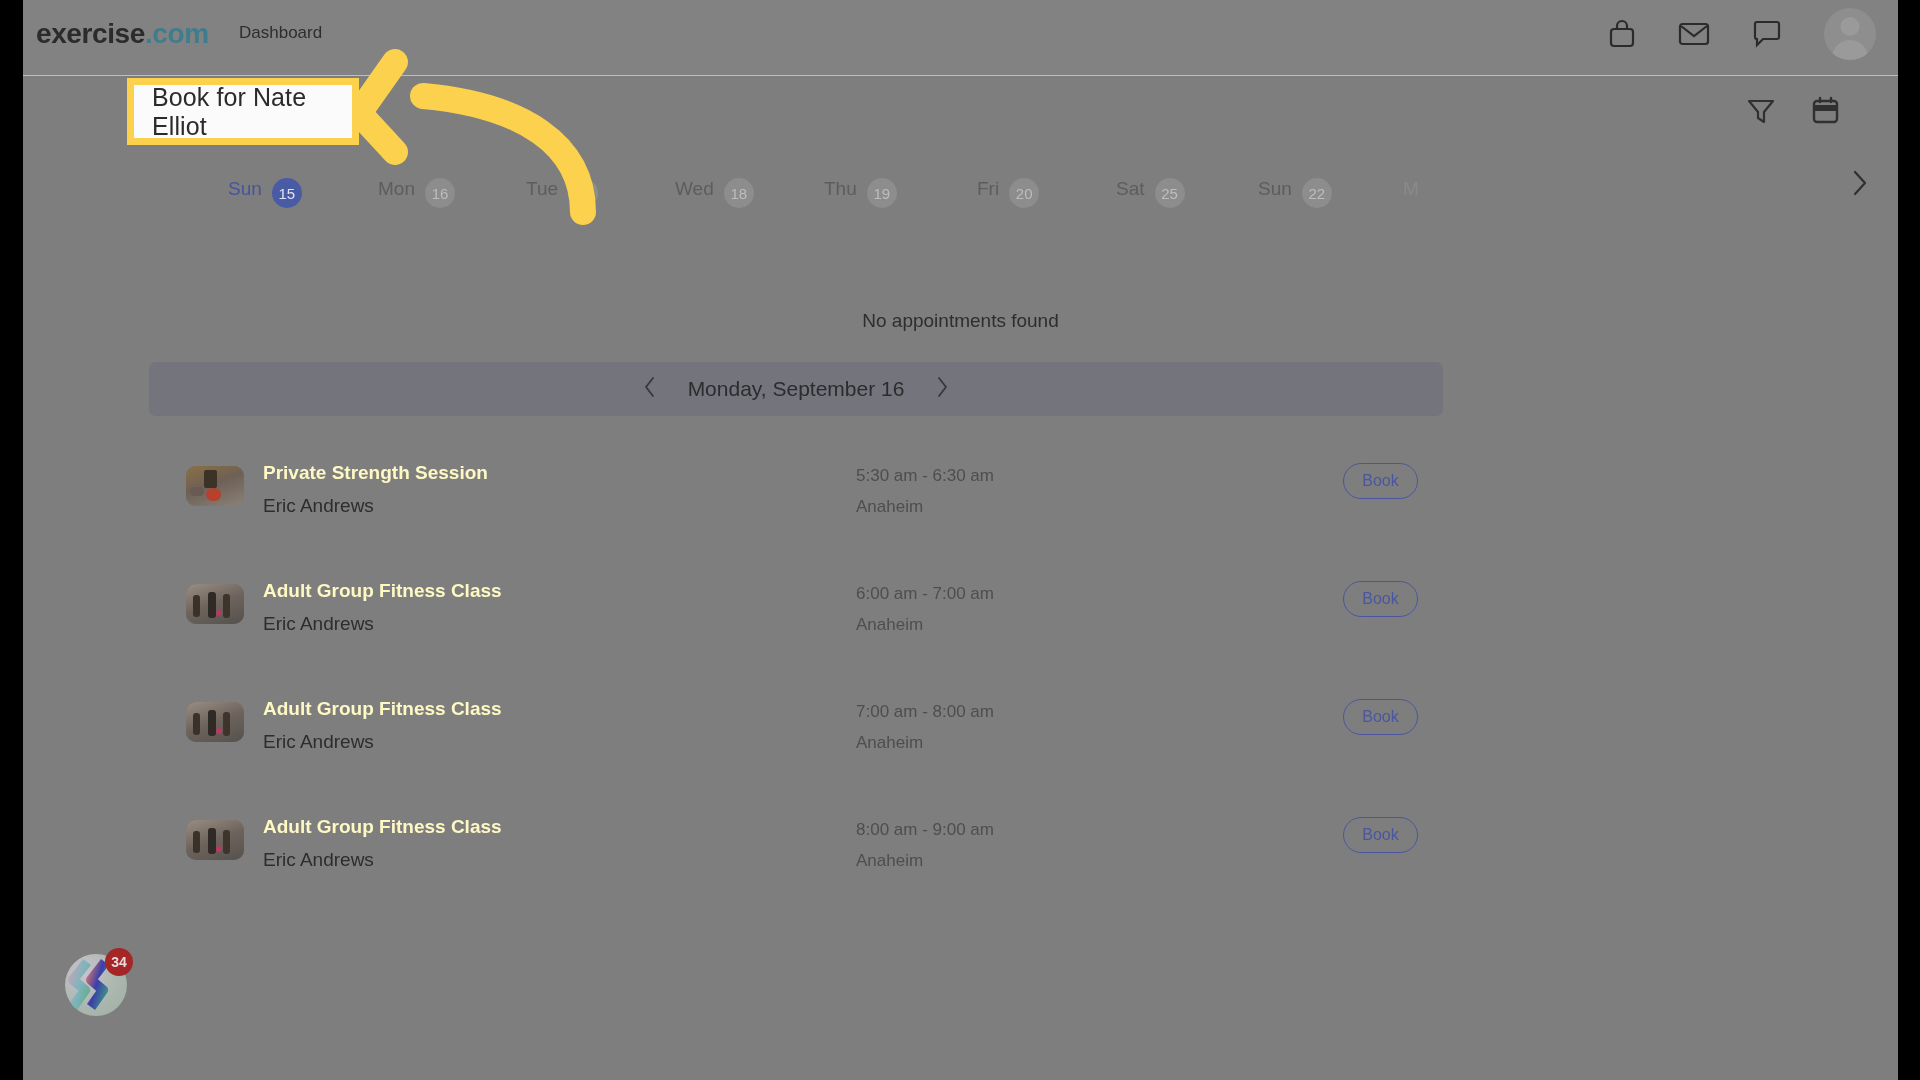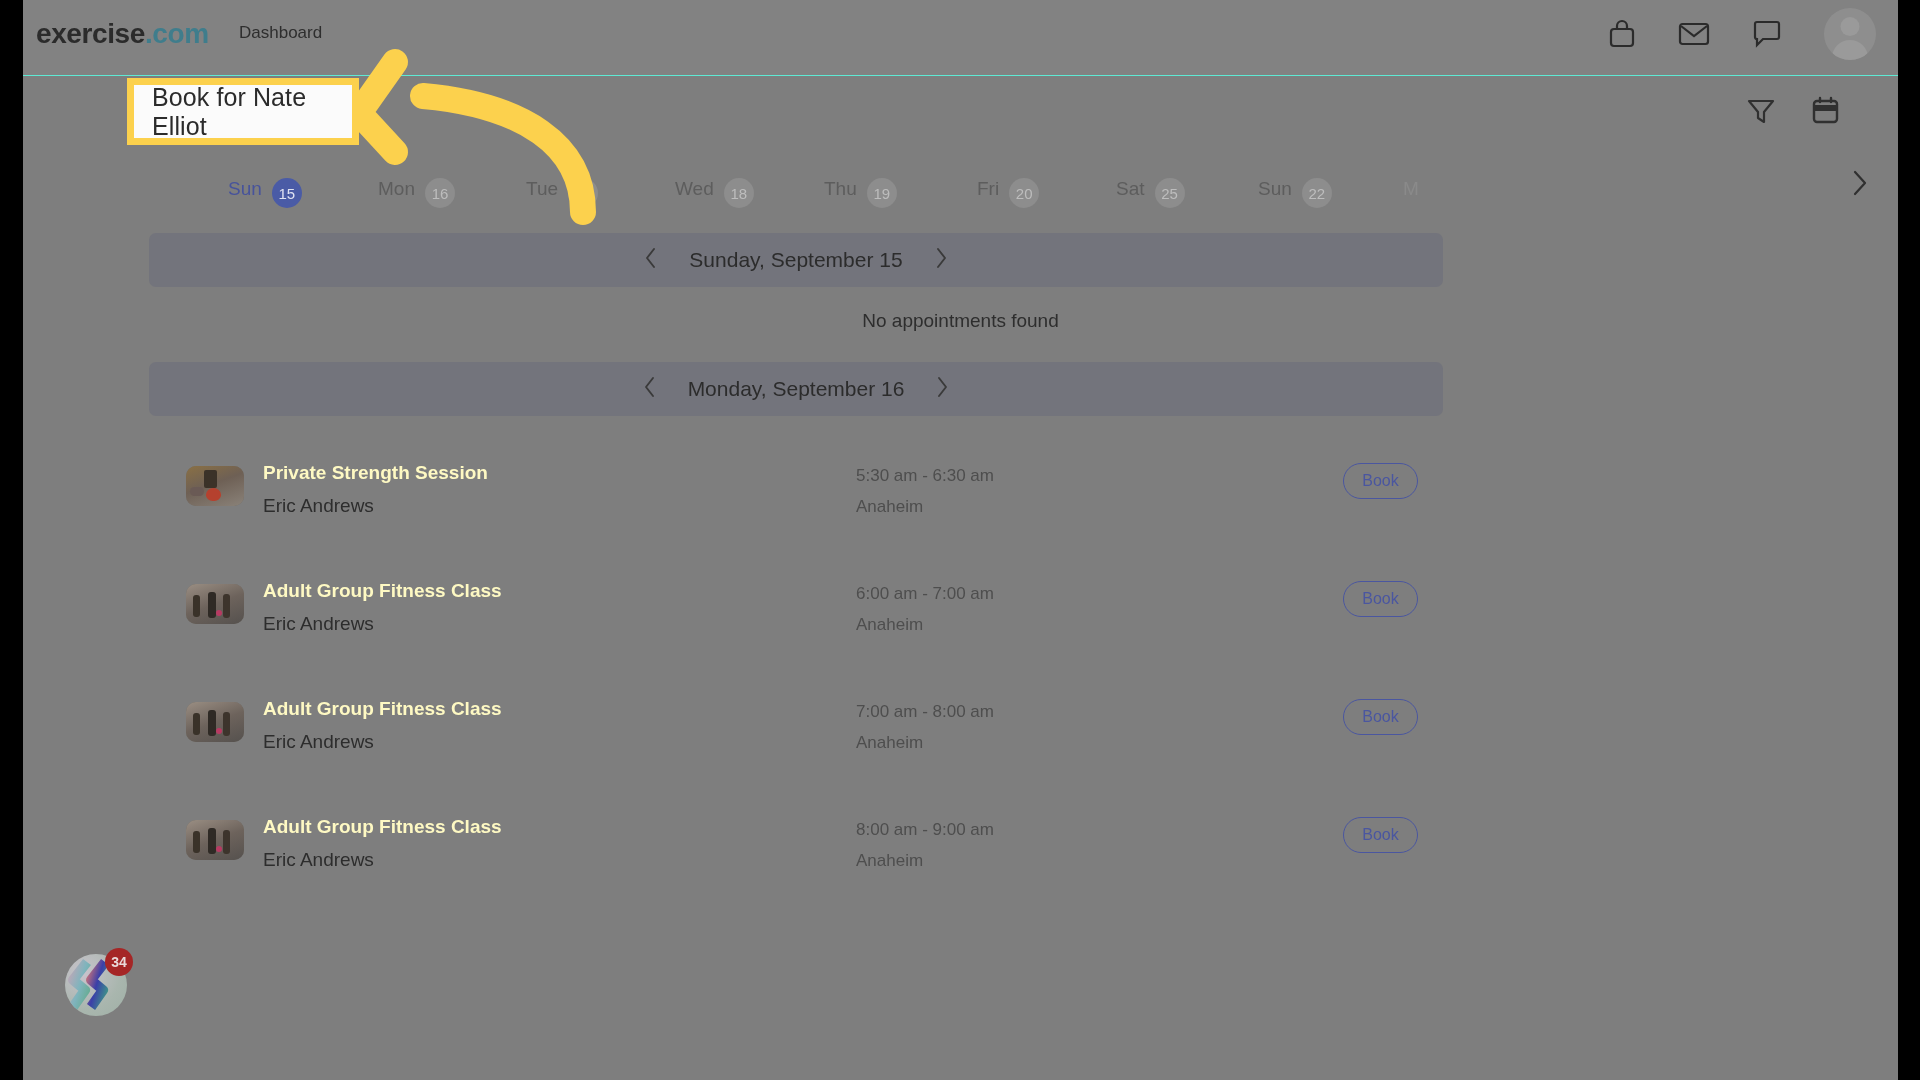--- a/index.html
+++ b/index.html
@@ -278,33 +278,20 @@
       <div class="day clipped" style="left:1380px;width:18px;color:#8a8a8a">
         <span>M</span>
       </div>
       <span class="day-next">
         <svg width="20" height="30" viewBox="0 0 20 30" fill="none" stroke="#303030" stroke-width="2.2" stroke-linecap="round" stroke-linejoin="round">
           <path d="M5 4 L15 15 L5 26"></path>
         </svg>
       </span>
     </div>
 
-    <div class="date-band" style="top:233px">
-      <span class="chev">
-        <svg width="16" height="24" viewBox="0 0 16 24" fill="none" stroke="#3a3a3a" stroke-width="1.9" stroke-linecap="round" stroke-linejoin="round">
-            <path d="M11 3 L4 12 L11 21"></path>
-          </svg>
-      </span>
-      <span class="label">Sunday, September 15</span>
-      <span class="chev">
-        <svg width="16" height="24" viewBox="0 0 16 24" fill="none" stroke="#3a3a3a" stroke-width="1.9" stroke-linecap="round" stroke-linejoin="round">
-            <path d="M5 3 L12 12 L5 21"></path>
-          </svg>
-      </span>
-    </div>
     <div class="empty-msg" style="top:310px">No appointments found</div>
 
     <div class="date-band" style="top:362px">
       <span class="chev">
         <svg width="16" height="24" viewBox="0 0 16 24" fill="none" stroke="#3a3a3a" stroke-width="1.9" stroke-linecap="round" stroke-linejoin="round">
             <path d="M11 3 L4 12 L11 21"></path>
           </svg>
       </span>
       <span class="label">Monday, September 16</span>
       <span class="chev">

